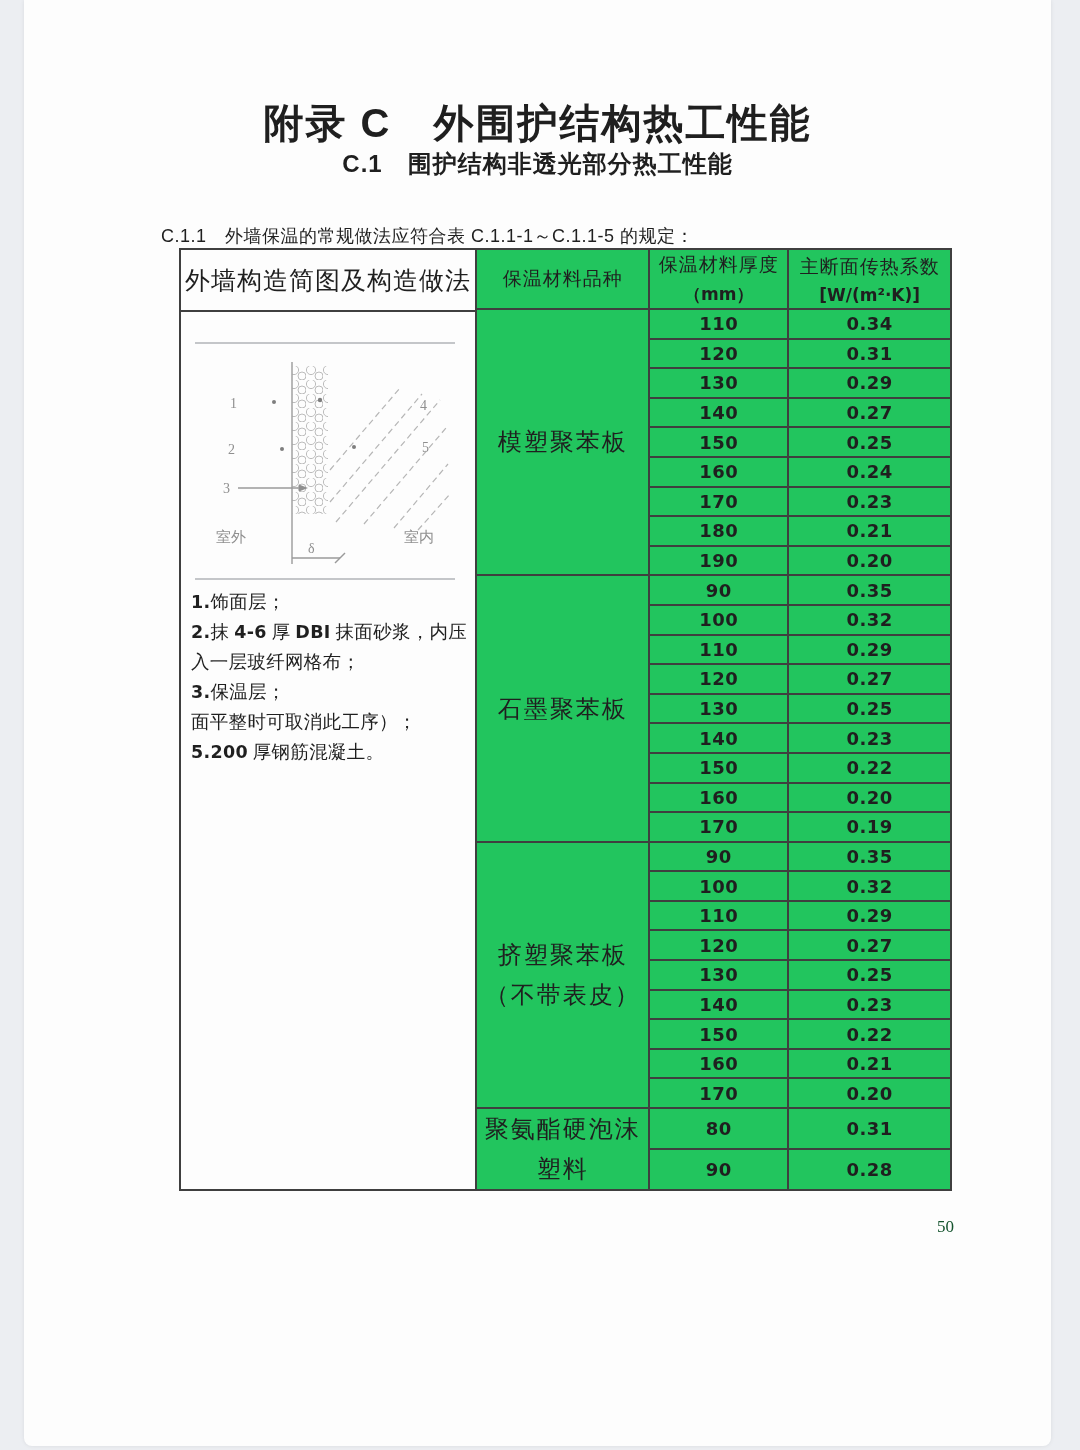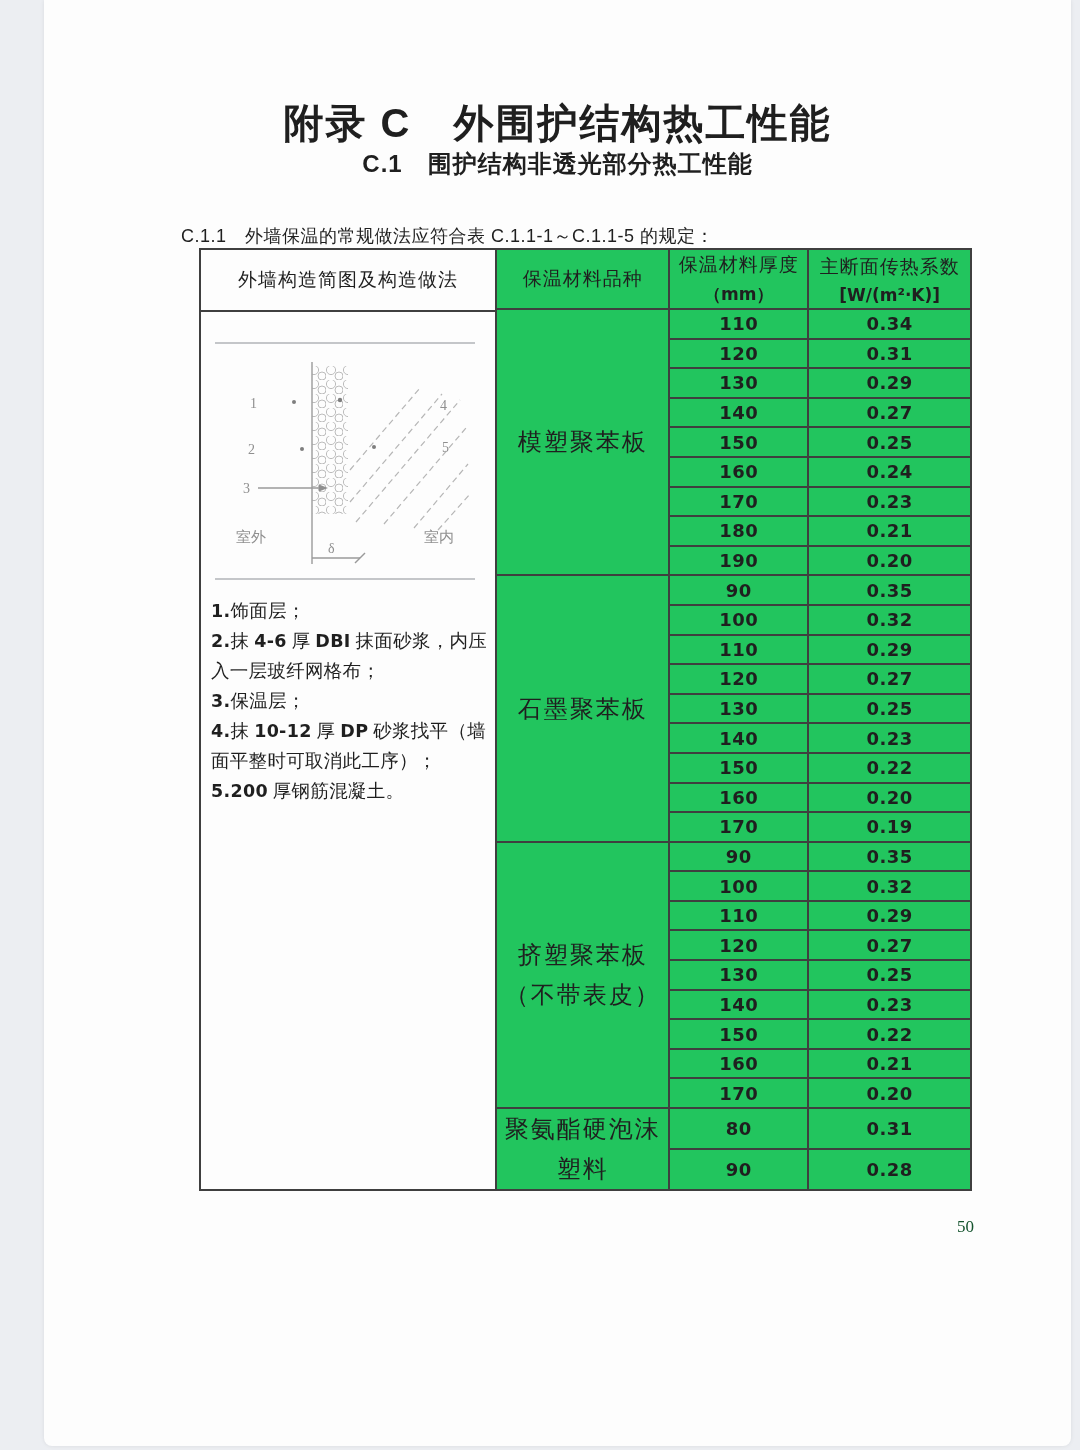--- a/index.html
+++ b/index.html
@@ -5,21 +5,21 @@
   html,body { margin:0; padding:0; }
   body {
     width:1080px; height:1450px;
     background:#eceef2;
     font-family:"Liberation Serif","DejaVu Serif",serif;
     color:#1f1f1f;
     position:relative;
     overflow:hidden;
   }
   .page {
-    position:absolute; left:44px; top:0;
+    position:absolute; left:24px; top:0;
     width:1027px; height:1446px;
     background:#fdfdfd;
     border-radius:0 0 8px 8px;
     box-shadow:0 0 4px rgba(0,0,0,0.08);
   }
   .doc-title {
     padding-top:98px;
     text-align:center;
     font-family:"Liberation Sans","DejaVu Sans",sans-serif;
     font-weight:700;
@@ -59,32 +59,32 @@
     border:2px solid #3f3f3f;
     border-right:0;
     display:flex;
     flex-direction:column;
     background:#fdfdfd;
   }
   .left-header {
     height:60px;
     border-bottom:2px solid #3f3f3f;
     display:flex; align-items:center; justify-content:center;
-    font-size:19px;
+    font-size:25px;
     letter-spacing:1px;
   }
   .diagram-area { height:268px; position:relative; }
   .dg-rule {
     position:absolute; left:14px; right:20px; height:0;
     border-top:2px solid #c4c6c9;
   }
   .dg-rule.top { top:30px; }
   .dg-rule.bottom { bottom:0; }
   .wall-svg { display:block; margin:40px auto 0; }
-  .notes { padding:16px 8px 0 10px; }
+  .notes { padding:7px 8px 0 10px; }
   .note-line {
     margin:0; white-space:nowrap;
     font-size:18.5px; line-height:30px;
     letter-spacing:0.3px;
   }
   .nb {
     font-family:"DejaVu Sans","Liberation Sans",sans-serif;
     font-weight:700; font-size:17.5px;
   }
   table.grid {
@@ -190,21 +190,20 @@
           <text class="dg-txt" x="104" y="201">δ</text>
         </svg>
         <div class="dg-rule bottom"></div>
       </div>
 
       <div class="notes" id="notes">
           <p class="note-line"><span class="nb">1.</span><span>饰面层；</span></p>
           <p class="note-line"><span class="nb">2.</span><span>抹 </span><span class="nb">4-6</span><span> 厚 </span><span class="nb">DBI</span><span> 抹面砂浆，内压</span></p>
           <p class="note-line"><span>入一层玻纤网格布；</span></p>
           <p class="note-line"><span class="nb">3.</span><span>保温层；</span></p>
-          <p class="note-line"><span class="nb">4.</span><span>抹 </span><span class="nb">10-12</span><span> 厚 </span><span class="nb">DP</span><span> 砂浆找平（墙</span></p>
           <p class="note-line"><span>面平整时可取消此工序）；</span></p>
           <p class="note-line"><span class="nb">5.200</span><span> 厚钢筋混凝土。</span></p>
         </div>
     </div>
 
     <table class="grid">
       <colgroup>
           <col style="width:173px">
           <col style="width:139px">
           <col style="width:163px">

